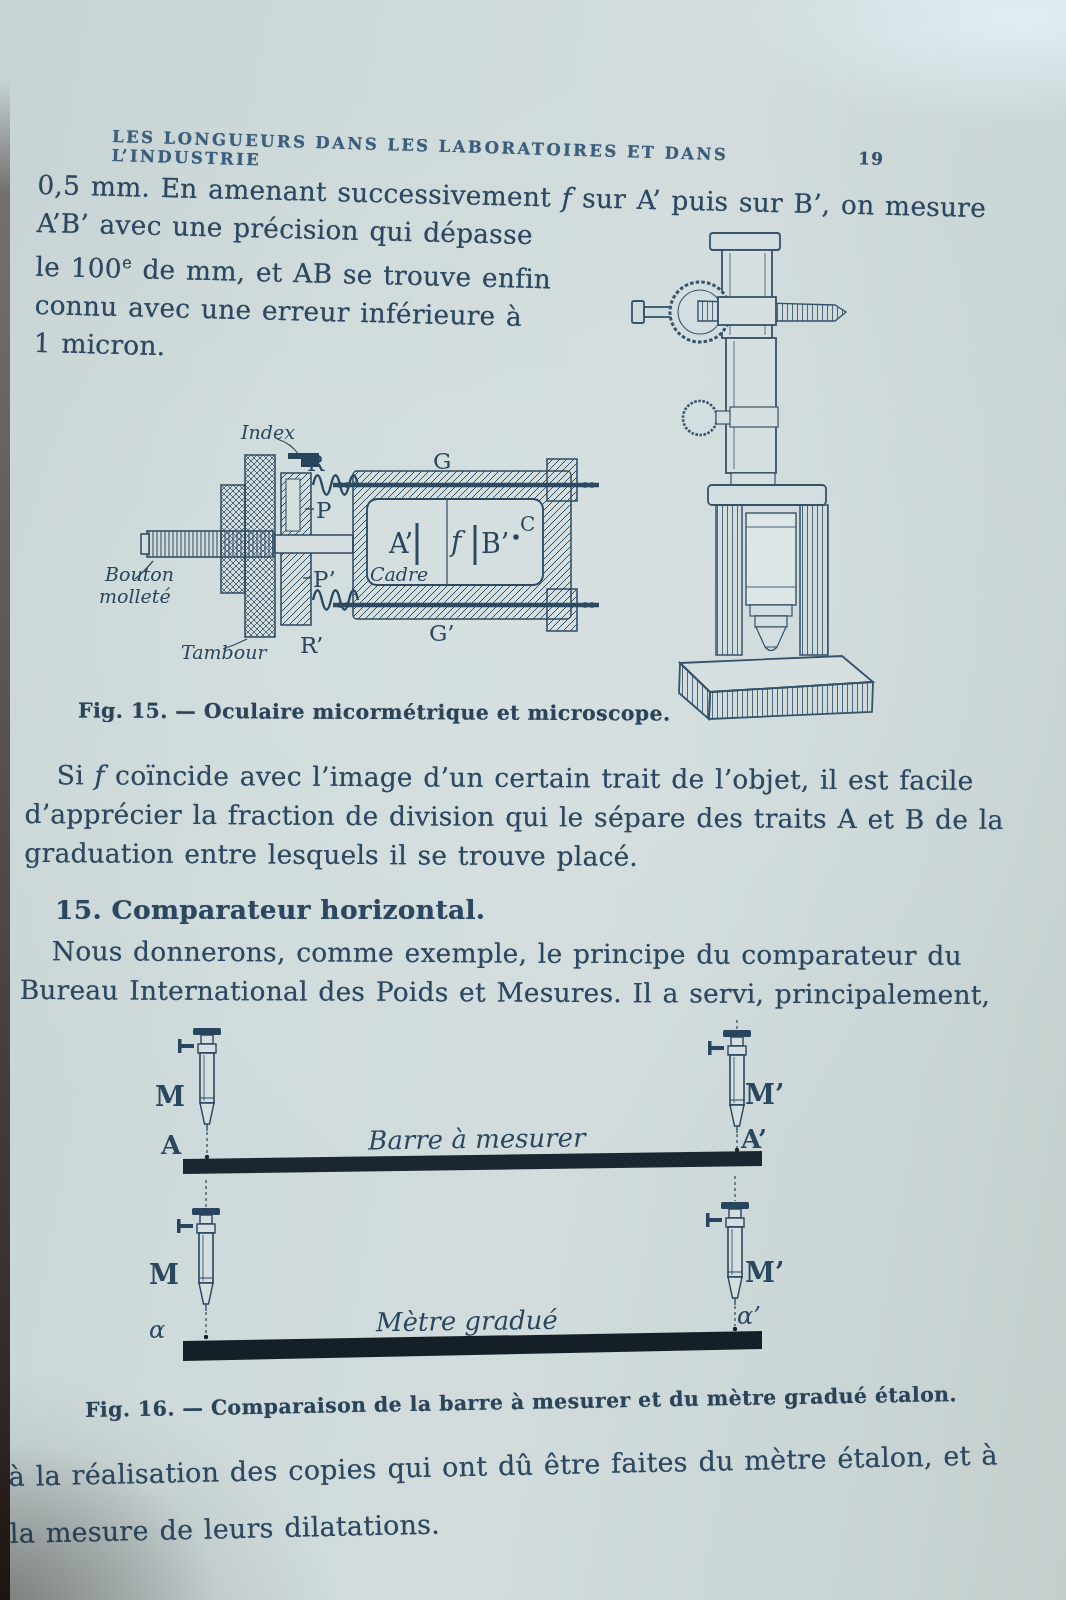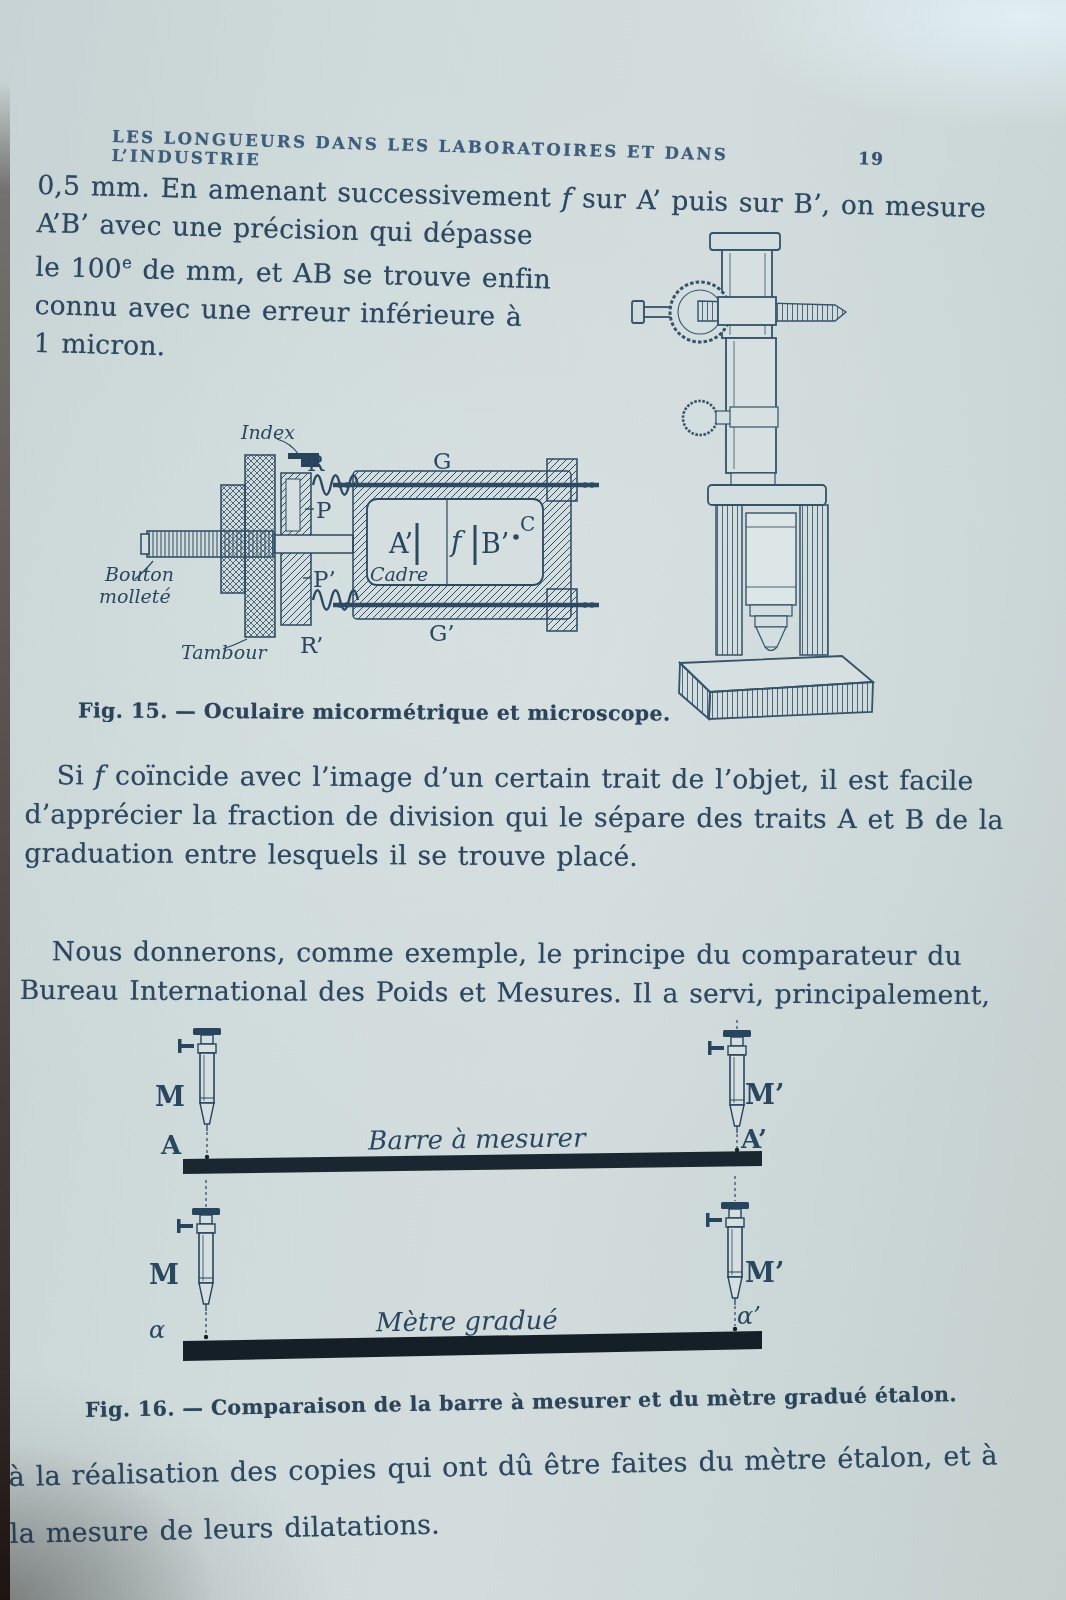--- a/index.html
+++ b/index.html
@@ -187,20 +187,21 @@
   </svg>
 
   <div class="abs caption cap15 txt">Fig. 15. — Oculaire micormétrique et microscope.</div>
 
   <div class="abs para para2 txt">
     <div class="line indent"><span>Si </span><i class="fl">f</i><span> coïncide avec l’image d’un certain trait de l’objet, il est facile</span></div>
     <div class="line">d’apprécier la fraction de division qui le sépare des traits A et B de la</div>
     <div class="line">graduation entre lesquels il se trouve placé.</div>
   </div>
 
+  <div class="abs heading txt">15. Comparateur horizontal.</div>
 
   <div class="abs para para3 txt">
     <div class="line indent">Nous donnerons, comme exemple, le principe du comparateur du</div>
     <div class="line">Bureau International des Poids et Mesures. Il a servi, principalement,</div>
   </div>
 
   <svg class="abs fig16" width="760" height="360" viewBox="0 0 760 360">
     <defs>
       <g id="f16-scope" stroke="#27455e" fill="none">
         <rect x="0" y="0" width="28" height="7" rx="1.5" fill="#27455e" stroke="none"></rect>

